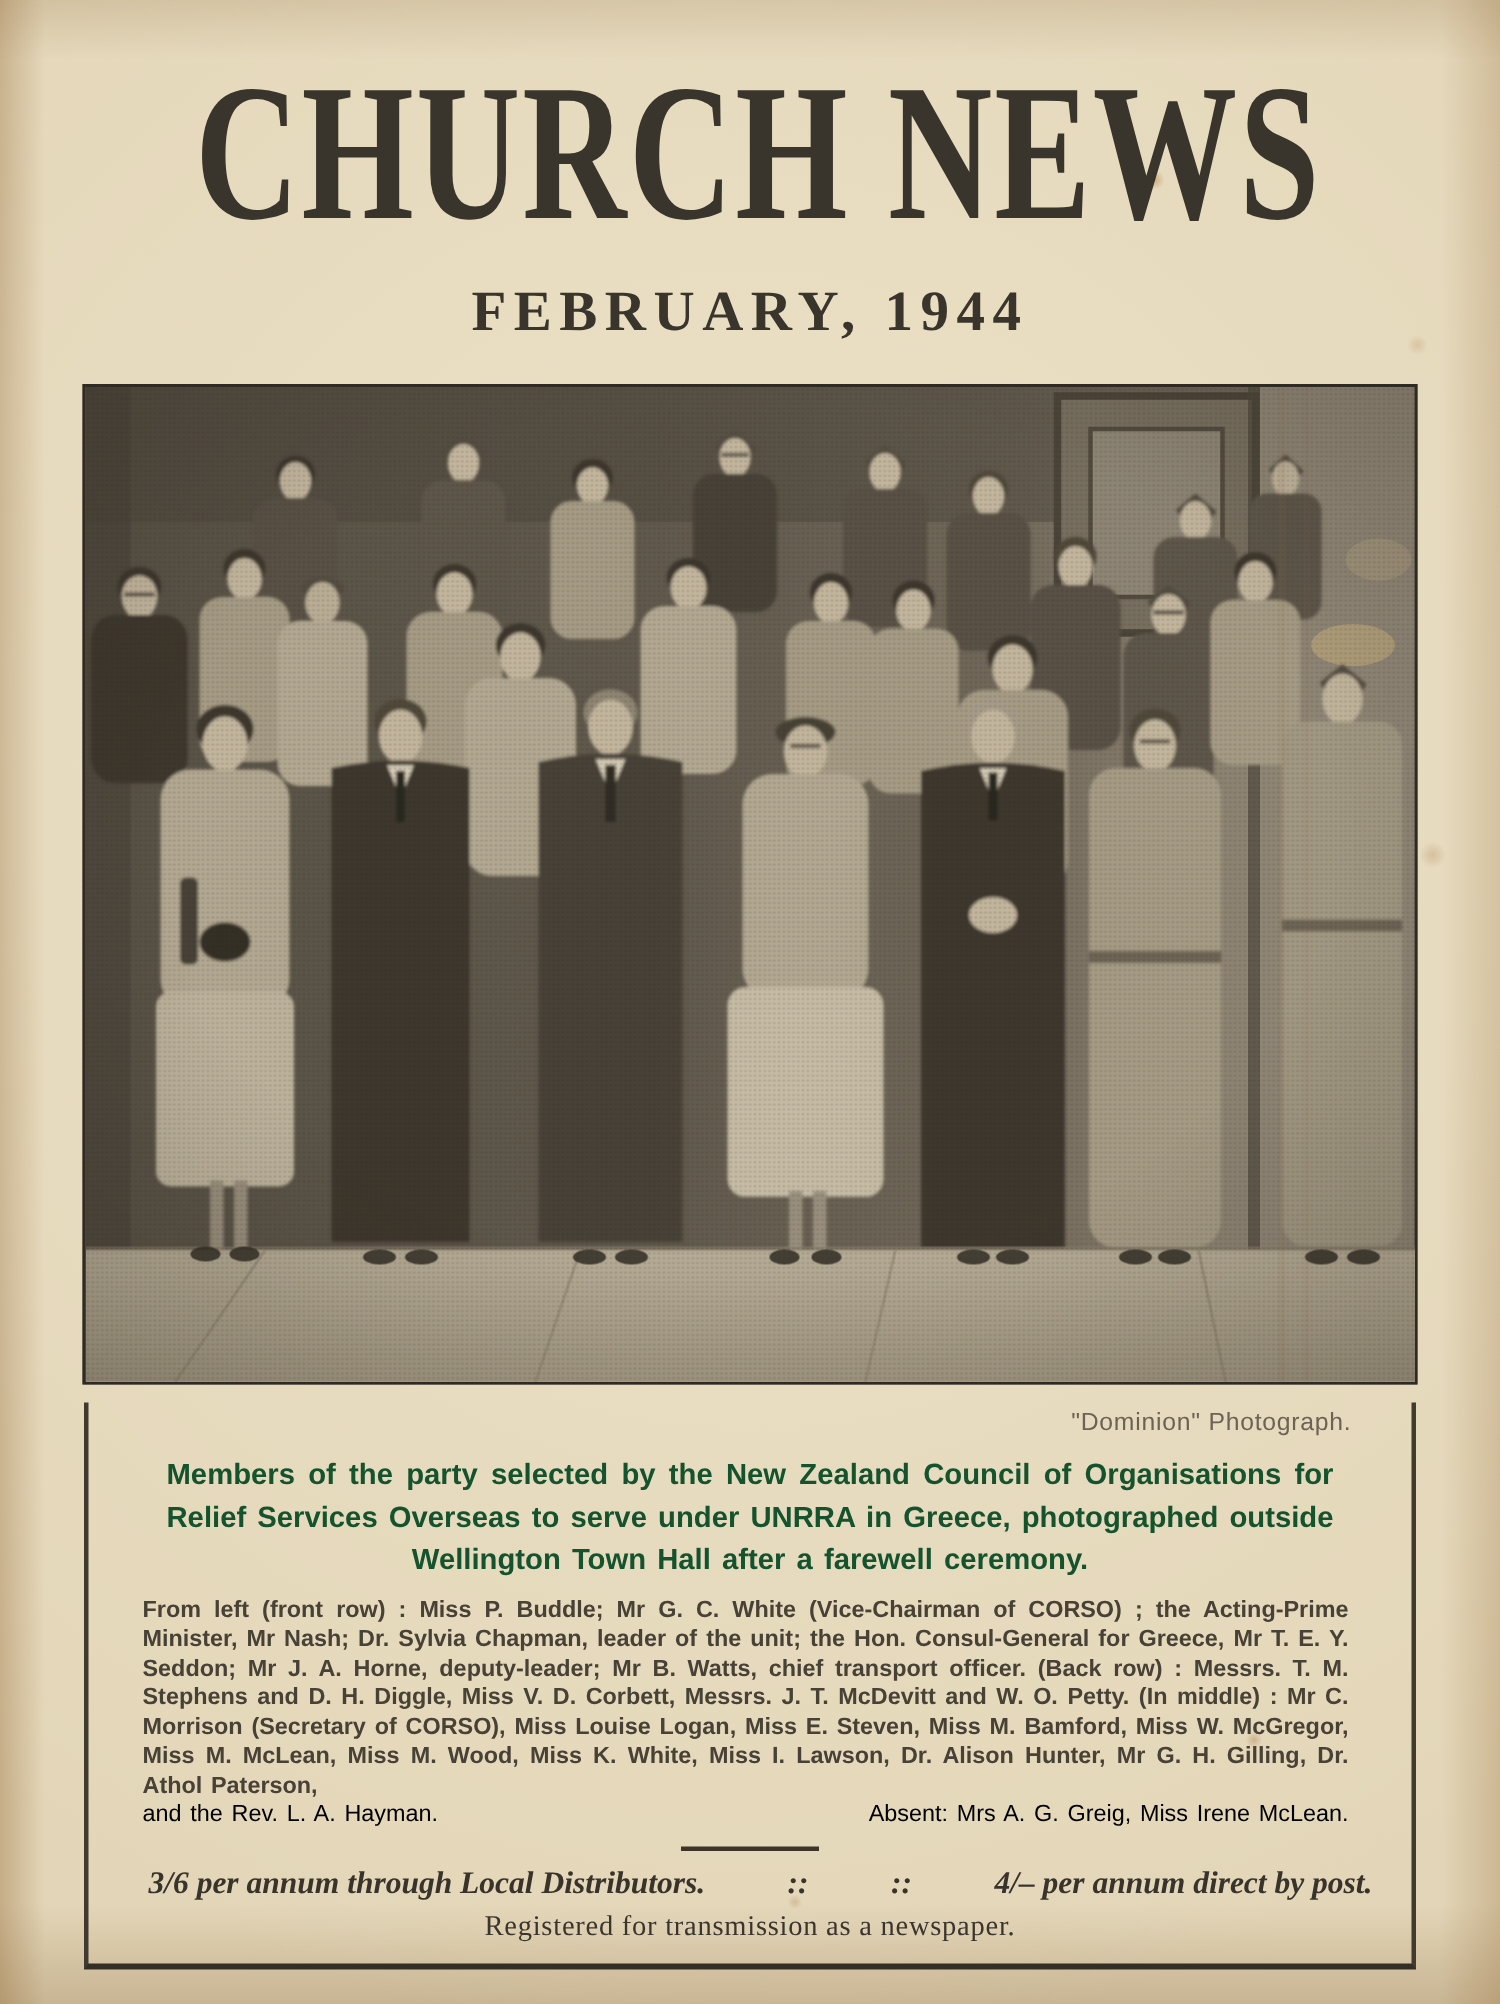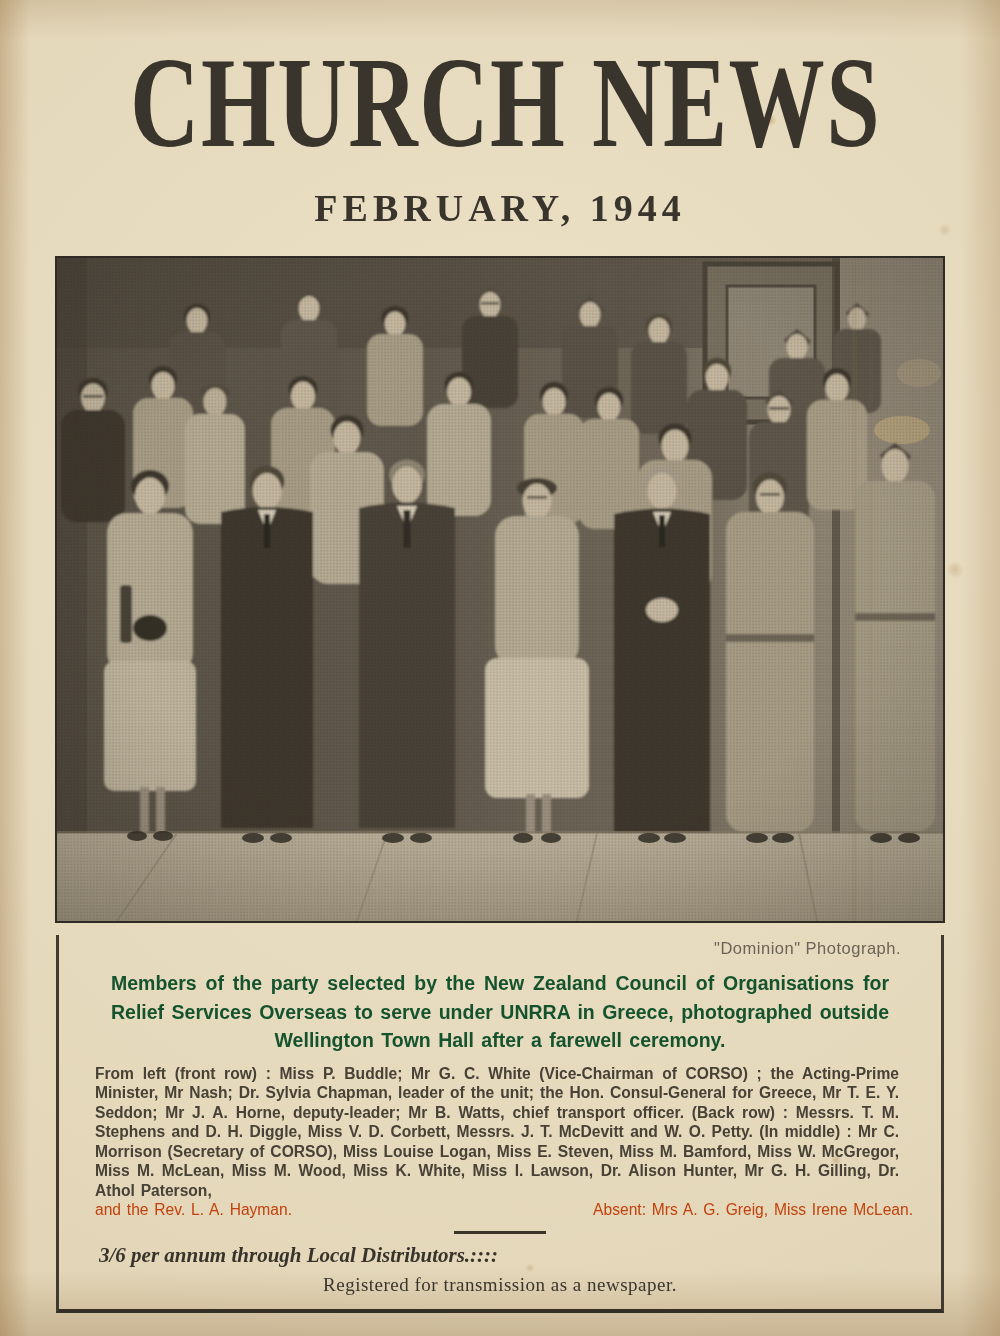--- a/index.html
+++ b/index.html
@@ -54,27 +54,27 @@
     color:#14532d;word-spacing:2px;
     text-align:justify;text-align-last:center;
   }
   .detail-caption{
     margin:9px 42px 0 36px;
     font-size:15.6px;line-height:19.5px;color:#474136;
     word-spacing:1.5px;text-align:justify;font-weight:bold;
   }
   .detail-lastline{
     display:flex;justify-content:space-between;
-    margin:0 28px 0 36px;
-    font-size:15.6px;line-height:19.5px;color:#c2410c;word-spacing:1.5px;
+    margin:0 42px 0 36px;
+    font-size:15.6px;line-height:19.5px;color:#000000;word-spacing:1.5px;
   }
   .divider{width:92px;height:3px;background:#3a342b;margin:11px auto 0;}
   .rates-row{
-    display:flex;align-items:baseline;
-    margin:8px 49px 0 40px;
+    display:flex;justify-content:space-between;align-items:baseline;
+    margin:8px 26px 0 40px;
     font-family:"Liberation Serif",serif;font-style:italic;font-weight:700;
     font-size:21px;line-height:26px;color:#38332b;
   }
   .registration{
     margin:5px 0 0 0;text-align:center;
     font-family:Liberation Serif, serif;
     font-size:19px;line-height:24px;color:#3b362d;letter-spacing:0.5px;
   }
 </style>
 </head>
@@ -323,15 +323,16 @@
   <p class="detail-caption">From left (front row) : Miss P. Buddle; Mr G. C. White (Vice-Chairman of CORSO) ; the Acting-Prime Minister, Mr Nash; Dr. Sylvia Chapman, leader of the unit; the Hon. Consul-General for Greece, Mr T. E. Y. Seddon; Mr J. A. Horne, deputy-leader; Mr B. Watts, chief transport officer.  (Back row) : Messrs. T. M. Stephens and D. H. Diggle, Miss V. D. Corbett, Messrs. J. T. McDevitt and W. O. Petty.  (In middle) : Mr C. Morrison (Secretary of CORSO), Miss Louise Logan, Miss E. Steven, Miss M. Bamford, Miss W. McGregor, Miss M. McLean, Miss M. Wood, Miss K. White, Miss I. Lawson, Dr. Alison Hunter, Mr G. H. Gilling, Dr. Athol Paterson,</p>
   <div class="detail-lastline">
     <span>and the Rev. L. A. Hayman.</span>
     <span>Absent: Mrs A. G. Greig, Miss Irene McLean.</span>
   </div>
   <div class="divider"></div>
   <div class="rates-row">
     <span>3/6 per annum through Local Distributors.</span>
     <span>::</span>
     <span>::</span>
+    <span>4/– per annum direct by post.</span>
   </div>
   <div class="registration">Registered for transmission as a newspaper.</div>
 </section>
 
 </body></html>

